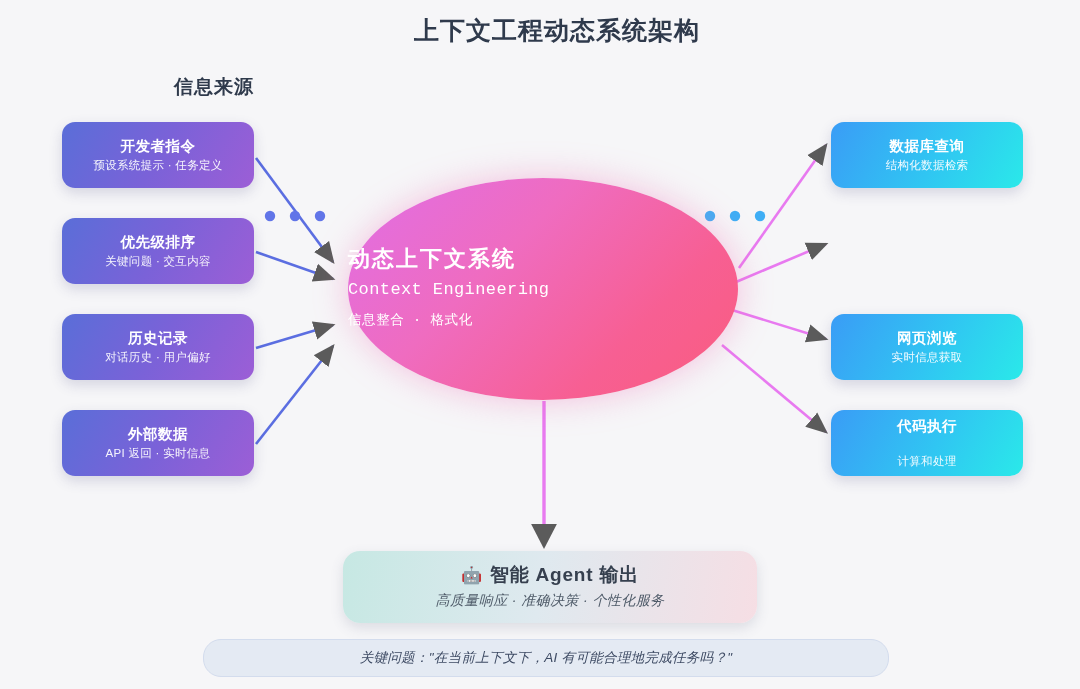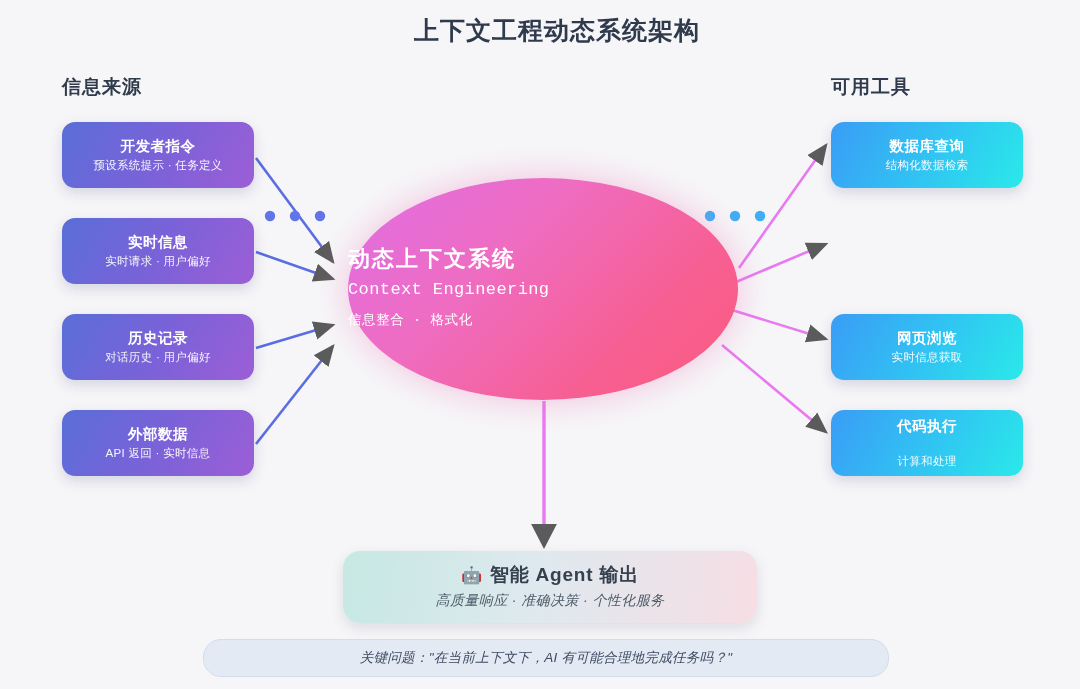--- a/index.html
+++ b/index.html
@@ -28,21 +28,21 @@
     font-weight: bold;
     color: #2f3a4c;
     letter-spacing: 1px;
   }
   
   .col-header {
     position: absolute;
     font-size: 19px;
     font-weight: bold;
     color: #2f3a4c;
-    text-align: left;
+    text-align: right;
     letter-spacing: 1px;
   }
   #header-sources { left: 62px; top: 74px; width: 192px; }
   #header-tools   { left: 831px; top: 74px; width: 192px; }
 
   
   .card {
     position: absolute;
     width: 192px;
     height: 66px;
@@ -186,21 +186,20 @@
   }
 </style>
 </head>
 <body>
 
 <div id="canvas">
 
   <div class="title">上下文工程动态系统架构</div>
 
   <div class="col-header" id="header-sources">信息来源</div>
-  <div class="col-header" id="header-tools">可用工具</div>
 
   <svg id="wires" viewBox="0 0 1080 689">
     <defs>
       <marker id="ahBlue" markerWidth="9" markerHeight="9" refX="7.4" refY="4" orient="auto" markerUnits="strokeWidth">
         <path d="M0,0.4 L8.4,4 L0,7.6 z" fill="#5b5b5b"></path>
       </marker>
       <marker id="ahPink" markerWidth="9" markerHeight="9" refX="7.4" refY="4" orient="auto" markerUnits="strokeWidth">
         <path d="M0,0.4 L8.4,4 L0,7.6 z" fill="#5b5b5b"></path>
       </marker>
       <marker id="ahDown" markerWidth="8" markerHeight="8" refX="6.2" refY="4" orient="auto" markerUnits="strokeWidth">
@@ -234,22 +233,22 @@
       <circle cx="735" cy="216" r="5.2" fill="#3faef5"></circle>
       <circle cx="760" cy="216" r="5.2" fill="#3faef5"></circle>
     </g>
   </svg>
 
   <div class="card source" id="card-dev">
     <div class="card-title">开发者指令</div>
     <div class="card-sub">预设系统提示 · 任务定义</div>
   </div>
   <div class="card source" id="card-user">
-    <div class="card-title">实时信息</div>
-    <div class="card-sub">实时请求 · 用户偏好</div>
+    <div class="card-title">优先级排序</div>
+    <div class="card-sub">关键问题 · 交互内容</div>
   </div>
   <div class="card source" id="card-history">
     <div class="card-title">历史记录</div>
     <div class="card-sub">对话历史 · 用户偏好</div>
   </div>
   <div class="card source" id="card-ext">
     <div class="card-title">外部数据</div>
     <div class="card-sub">API 返回 · 实时信息</div>
   </div>
 

